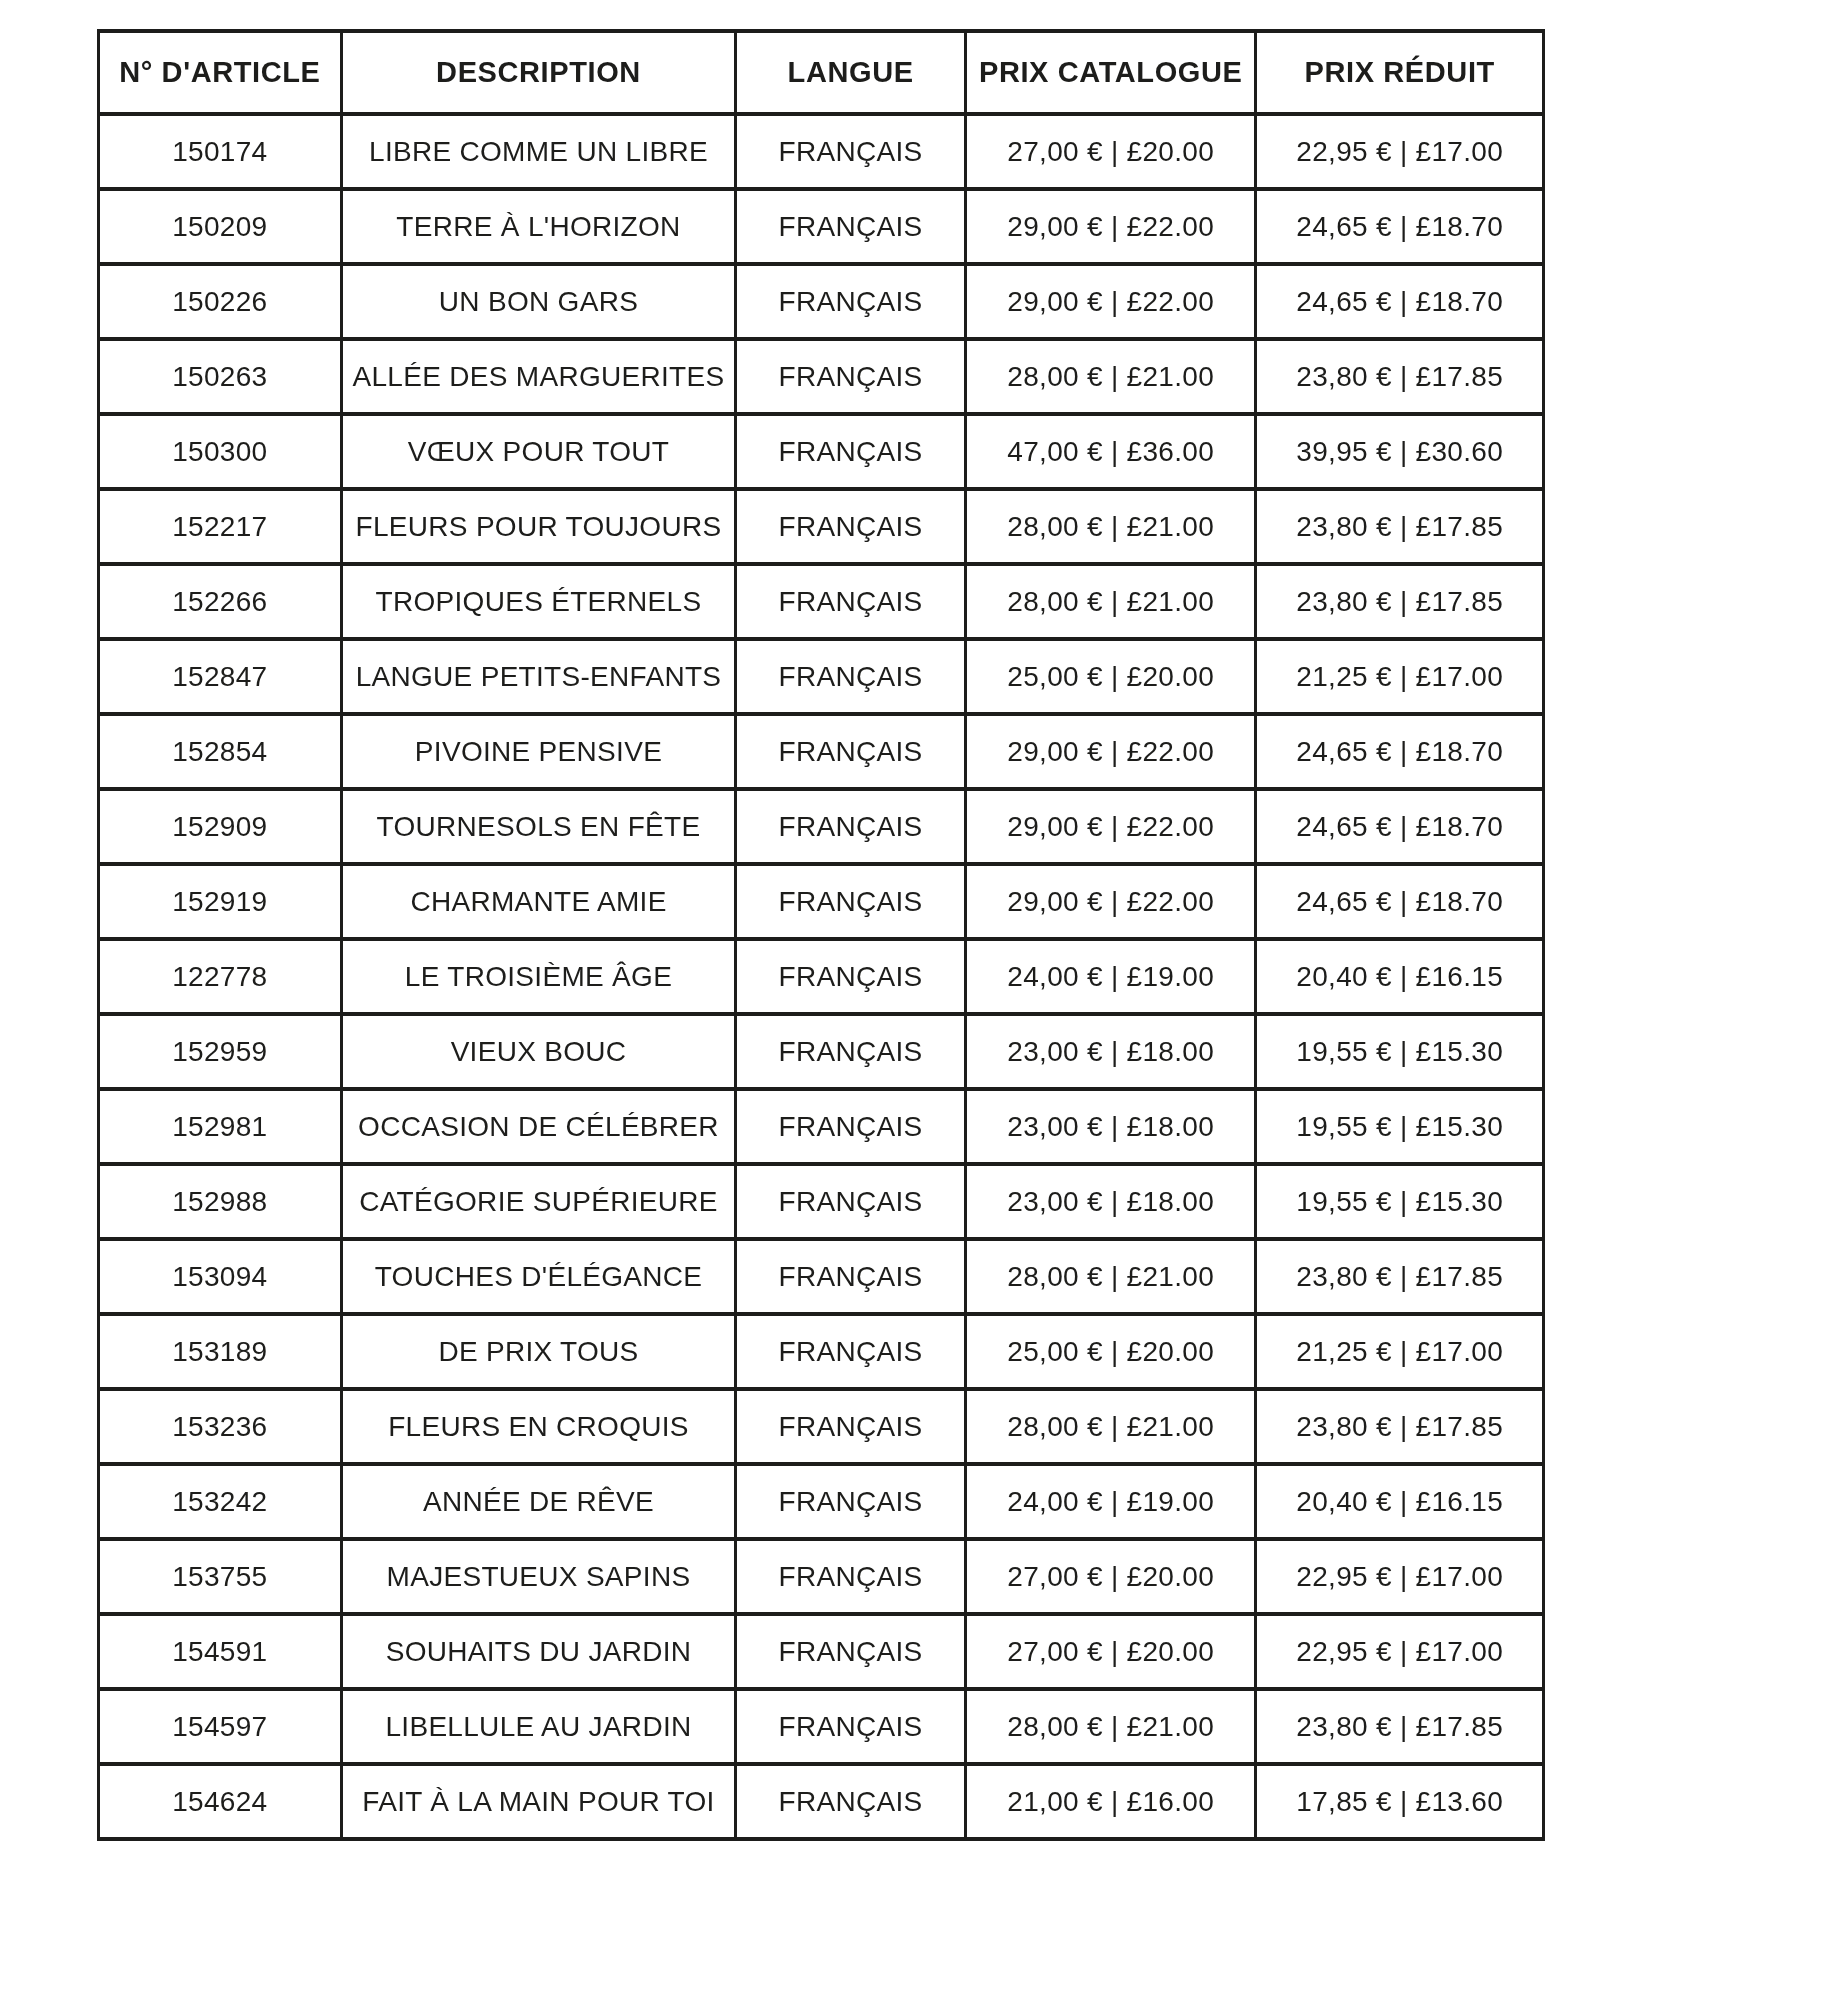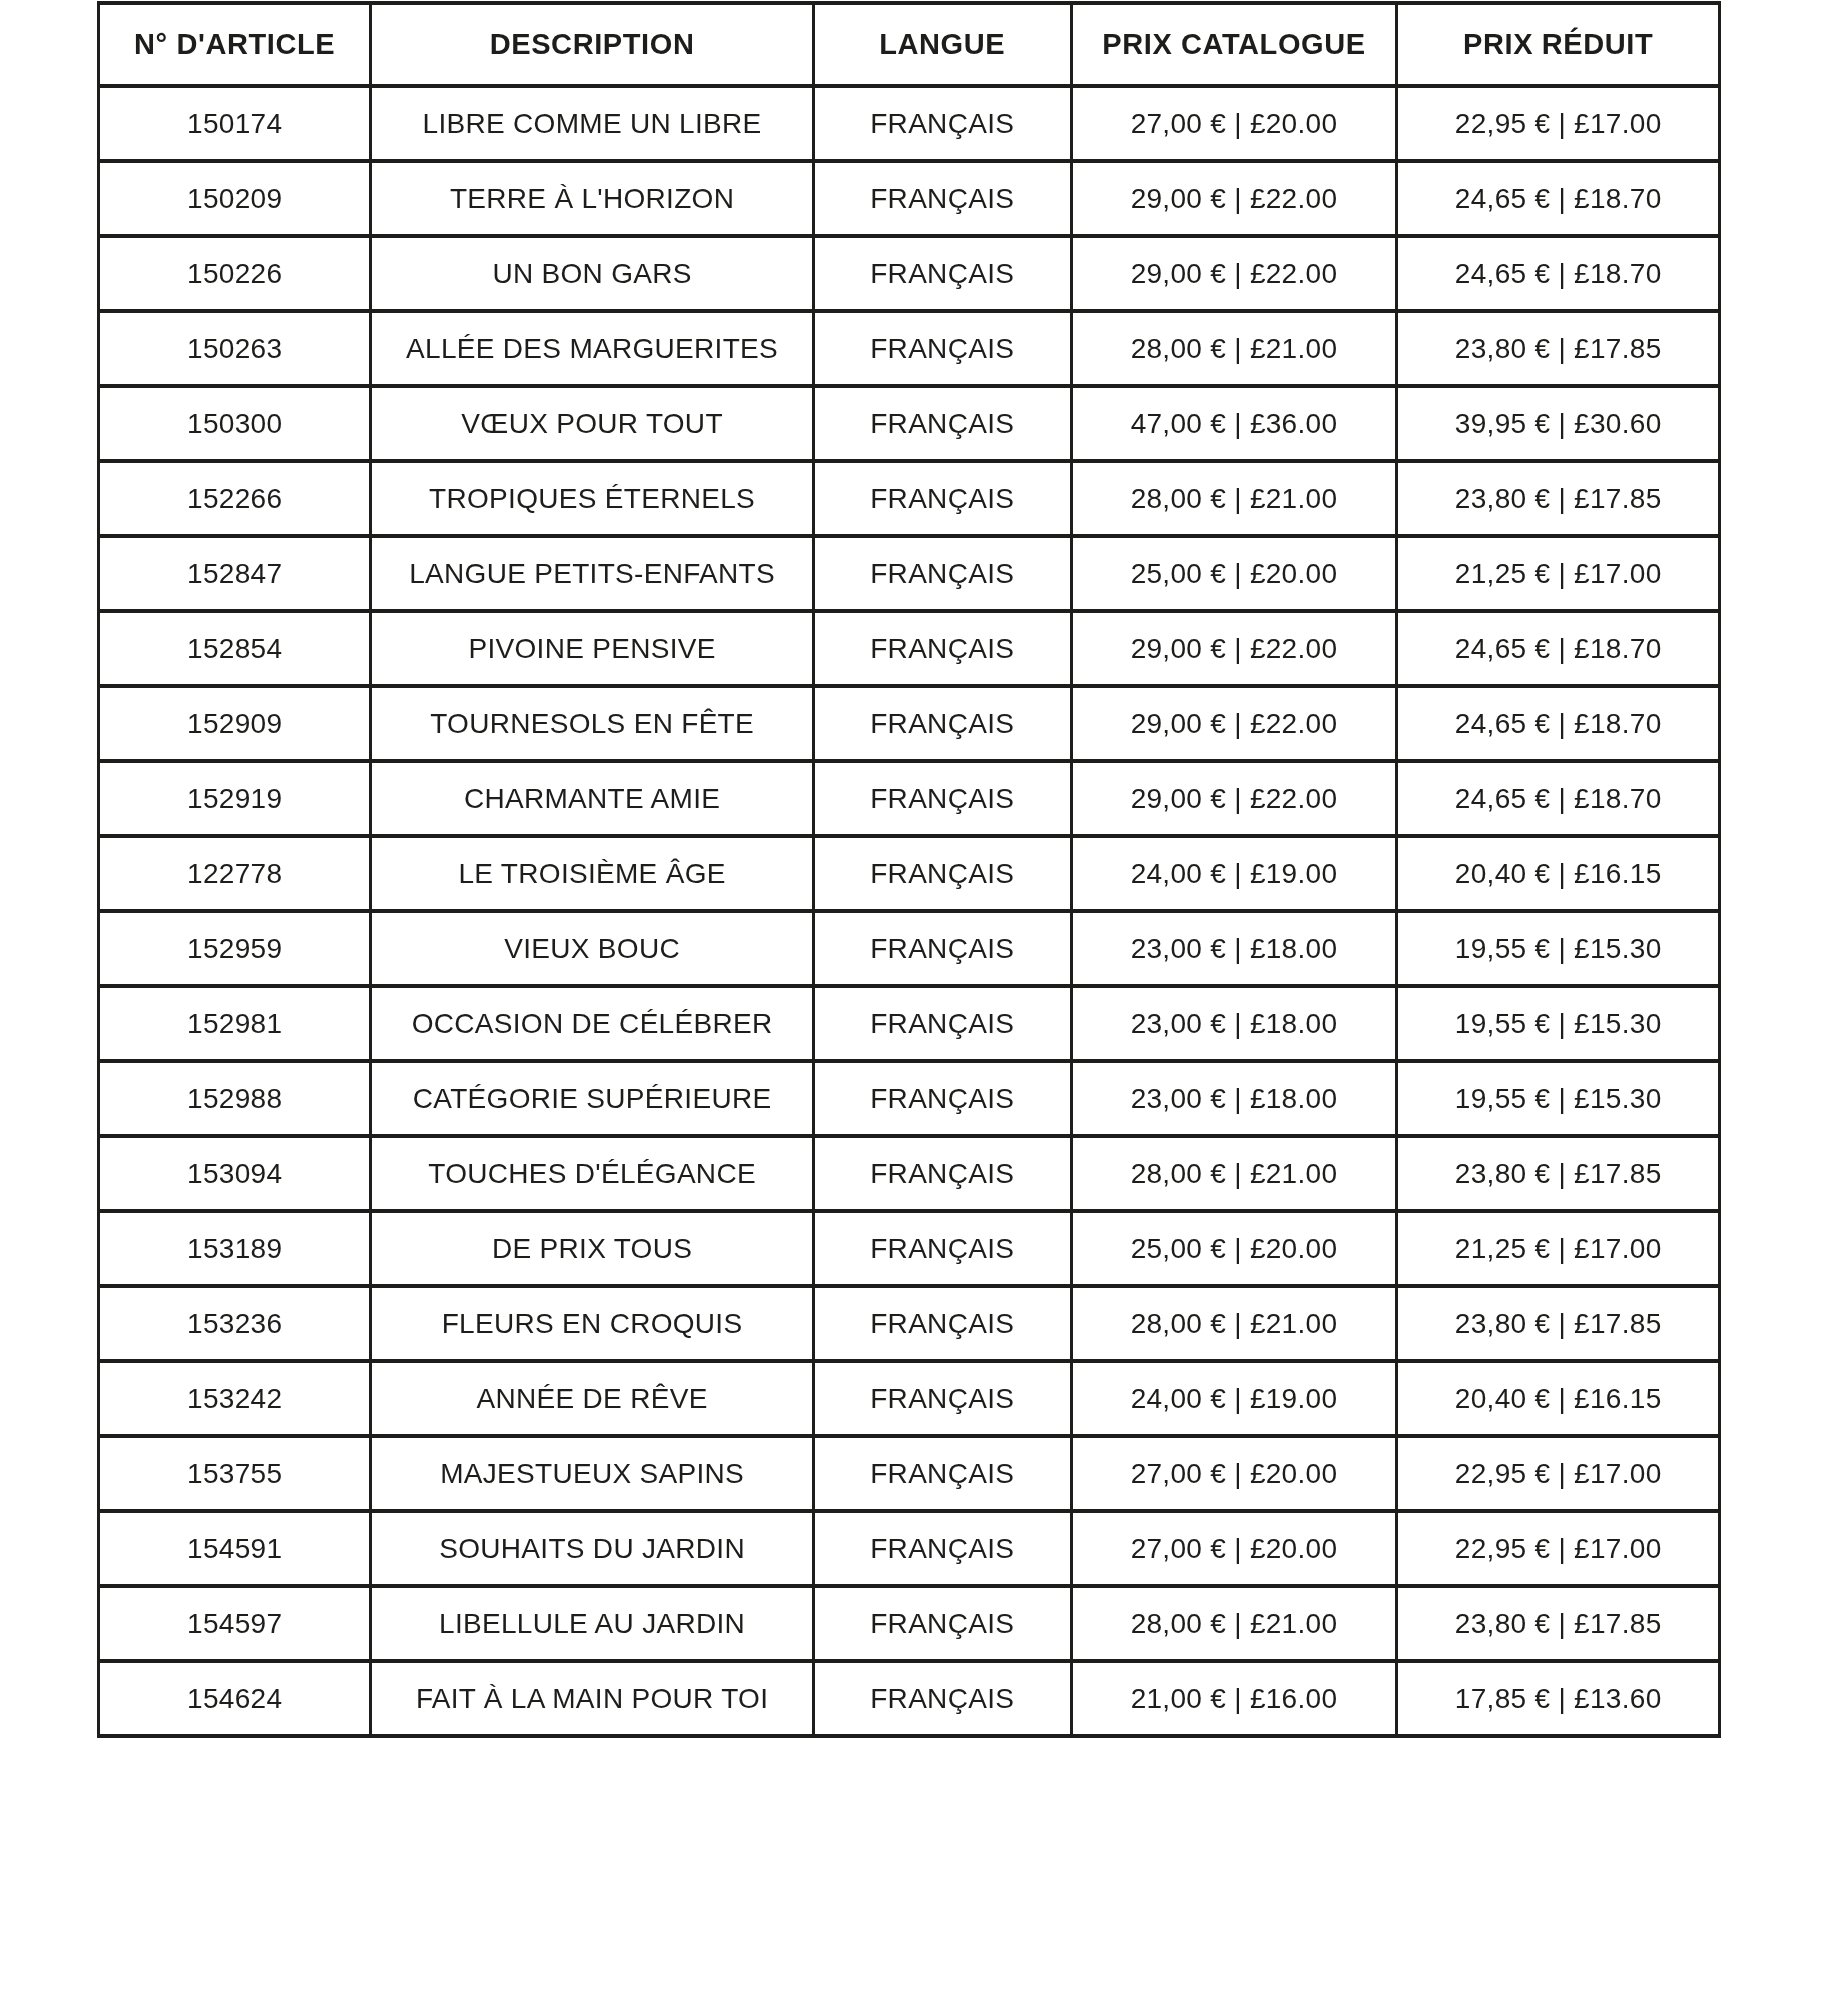--- a/index.html
+++ b/index.html
@@ -11,22 +11,22 @@
     position: relative;
     width: 1832px;
     height: 2007px;
     background: #ffffff;
     font-family: "Liberation Sans", sans-serif;
     color: #1d1d1b;
   }
   table.price-table {
     position: absolute;
     left: 97px;
-    top: 1px;
-    width: 1624px;
+    top: 29px;
+    width: 1448px;
     border-collapse: collapse;
     table-layout: fixed;
   }
   th, td {
     border: 3.9px solid #1d1d1b;
     border-top-width: 4.9px;
     border-bottom-width: 4.9px;
     text-align: center;
     vertical-align: middle;
     padding: 0 7.8px;
@@ -97,20 +97,27 @@
           <td>23,80 € | £17.85</td>
         </tr>
         <tr>
           <td>150300</td>
           <td>VŒUX POUR TOUT</td>
           <td>FRANÇAIS</td>
           <td>47,00 € | £36.00</td>
           <td>39,95 € | £30.60</td>
         </tr>
         <tr>
+          <td>152217</td>
+          <td>FLEURS POUR TOUJOURS</td>
+          <td>FRANÇAIS</td>
+          <td>28,00 € | £21.00</td>
+          <td>23,80 € | £17.85</td>
+        </tr>
+        <tr>
           <td>152266</td>
           <td>TROPIQUES ÉTERNELS</td>
           <td>FRANÇAIS</td>
           <td>28,00 € | £21.00</td>
           <td>23,80 € | £17.85</td>
         </tr>
         <tr>
           <td>152847</td>
           <td>LANGUE PETITS-ENFANTS</td>
           <td>FRANÇAIS</td>

